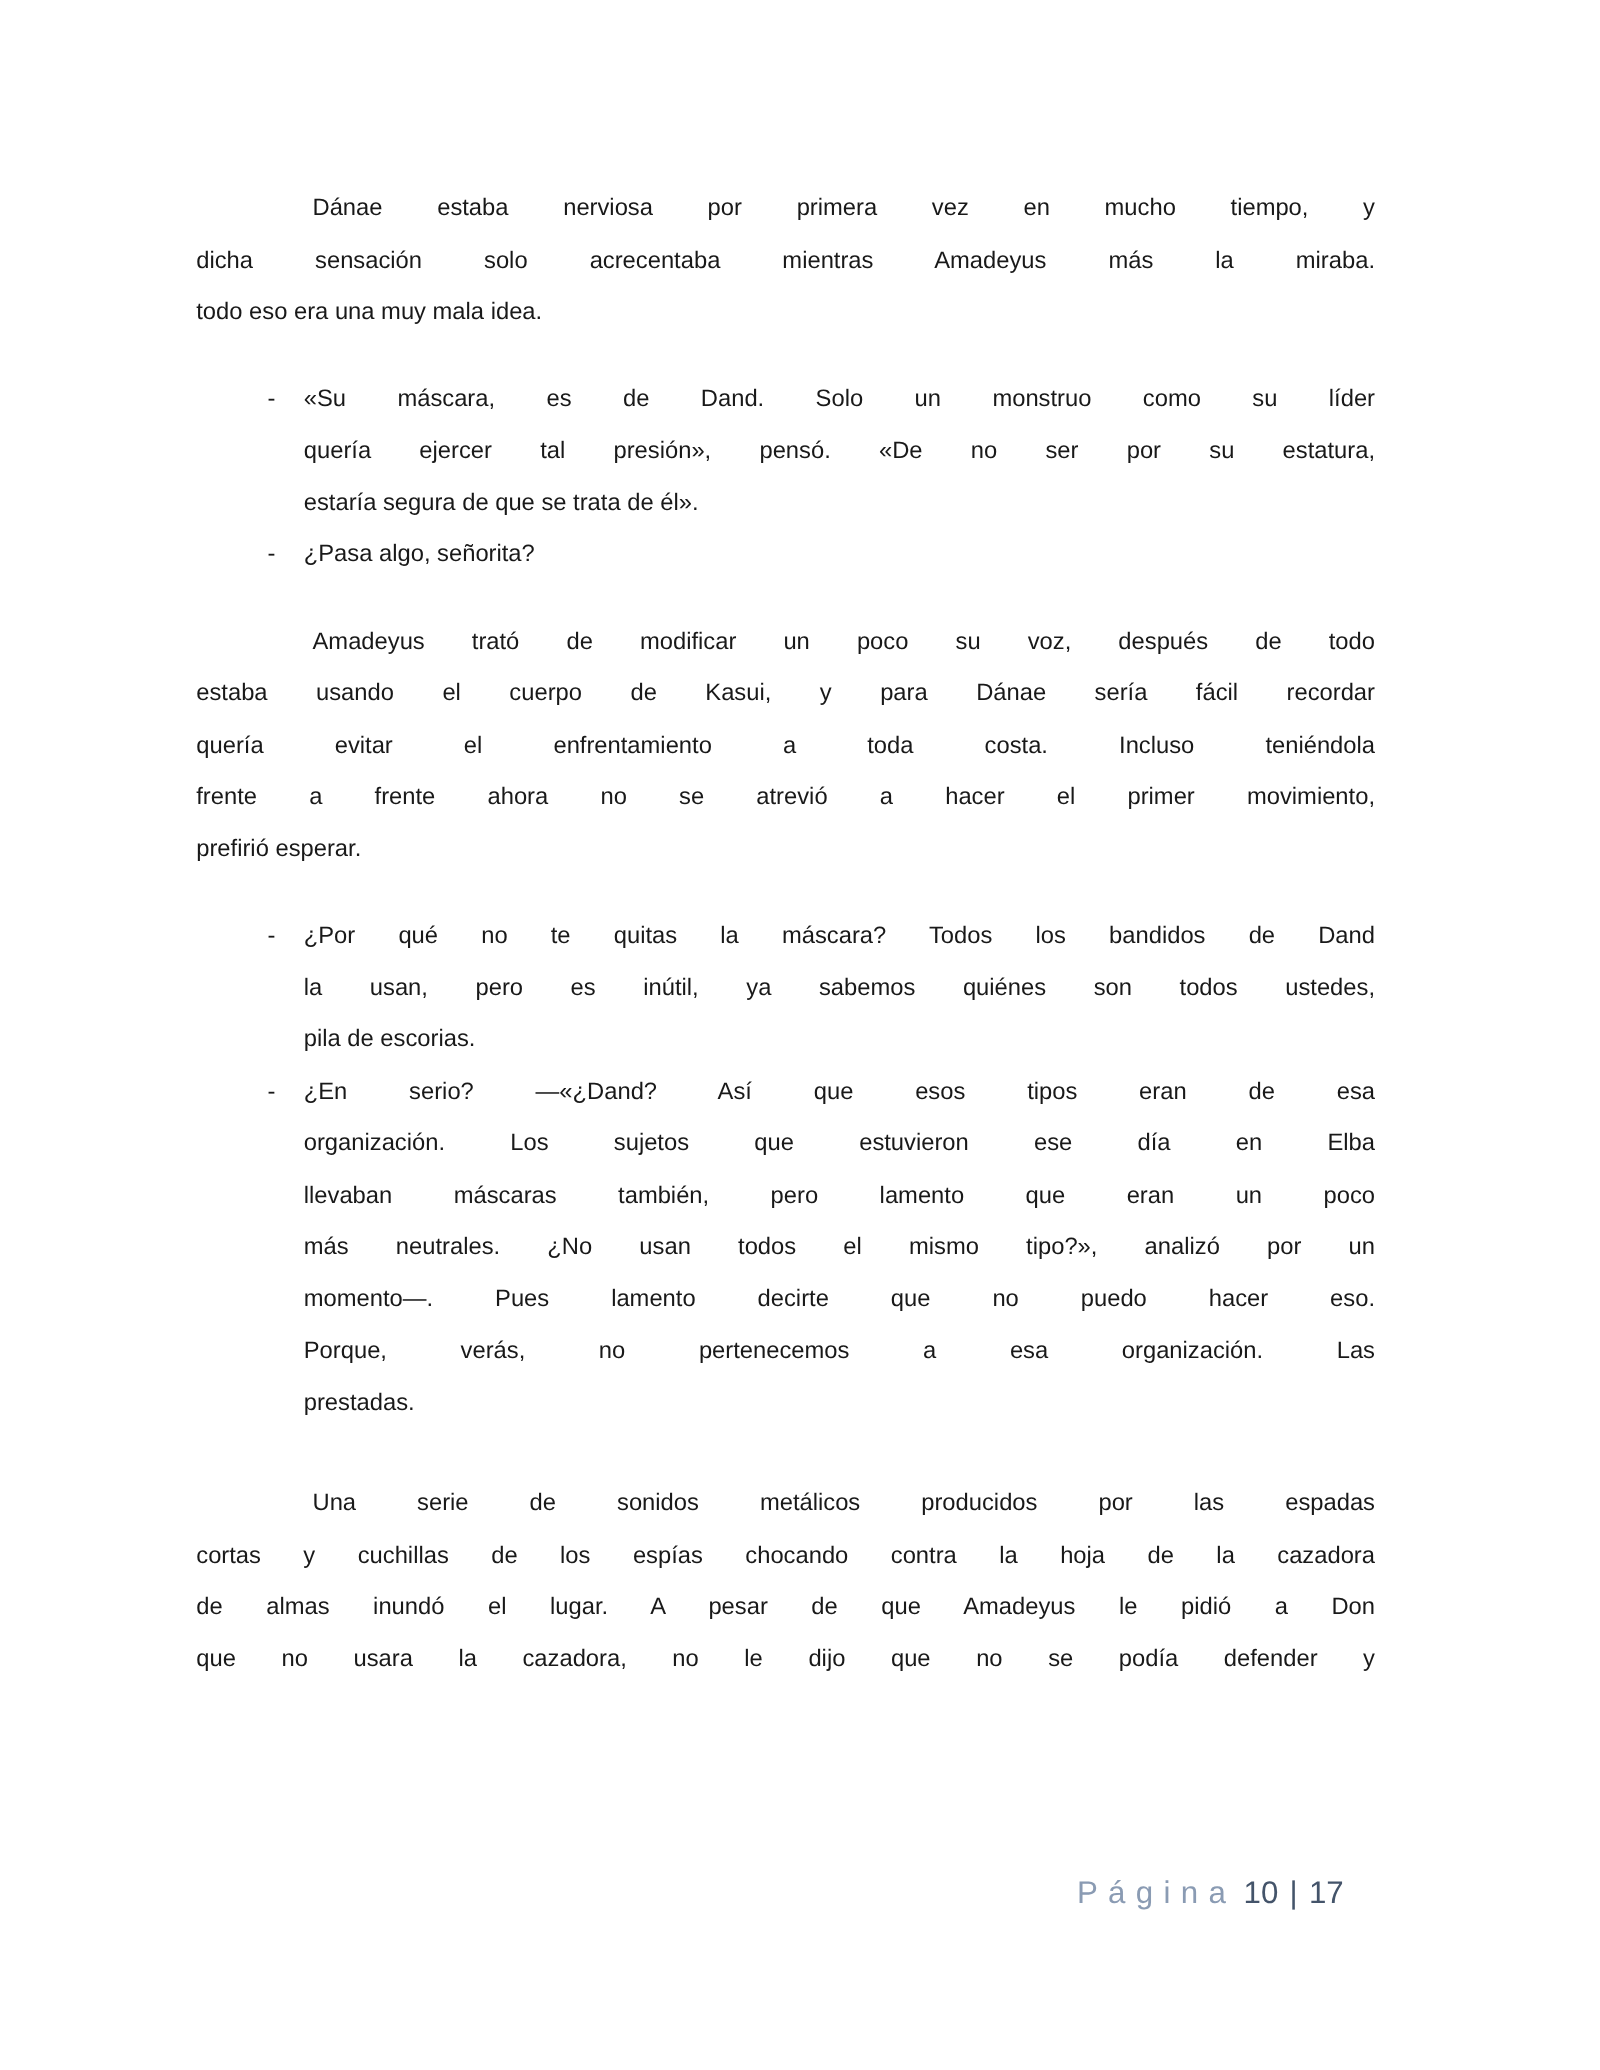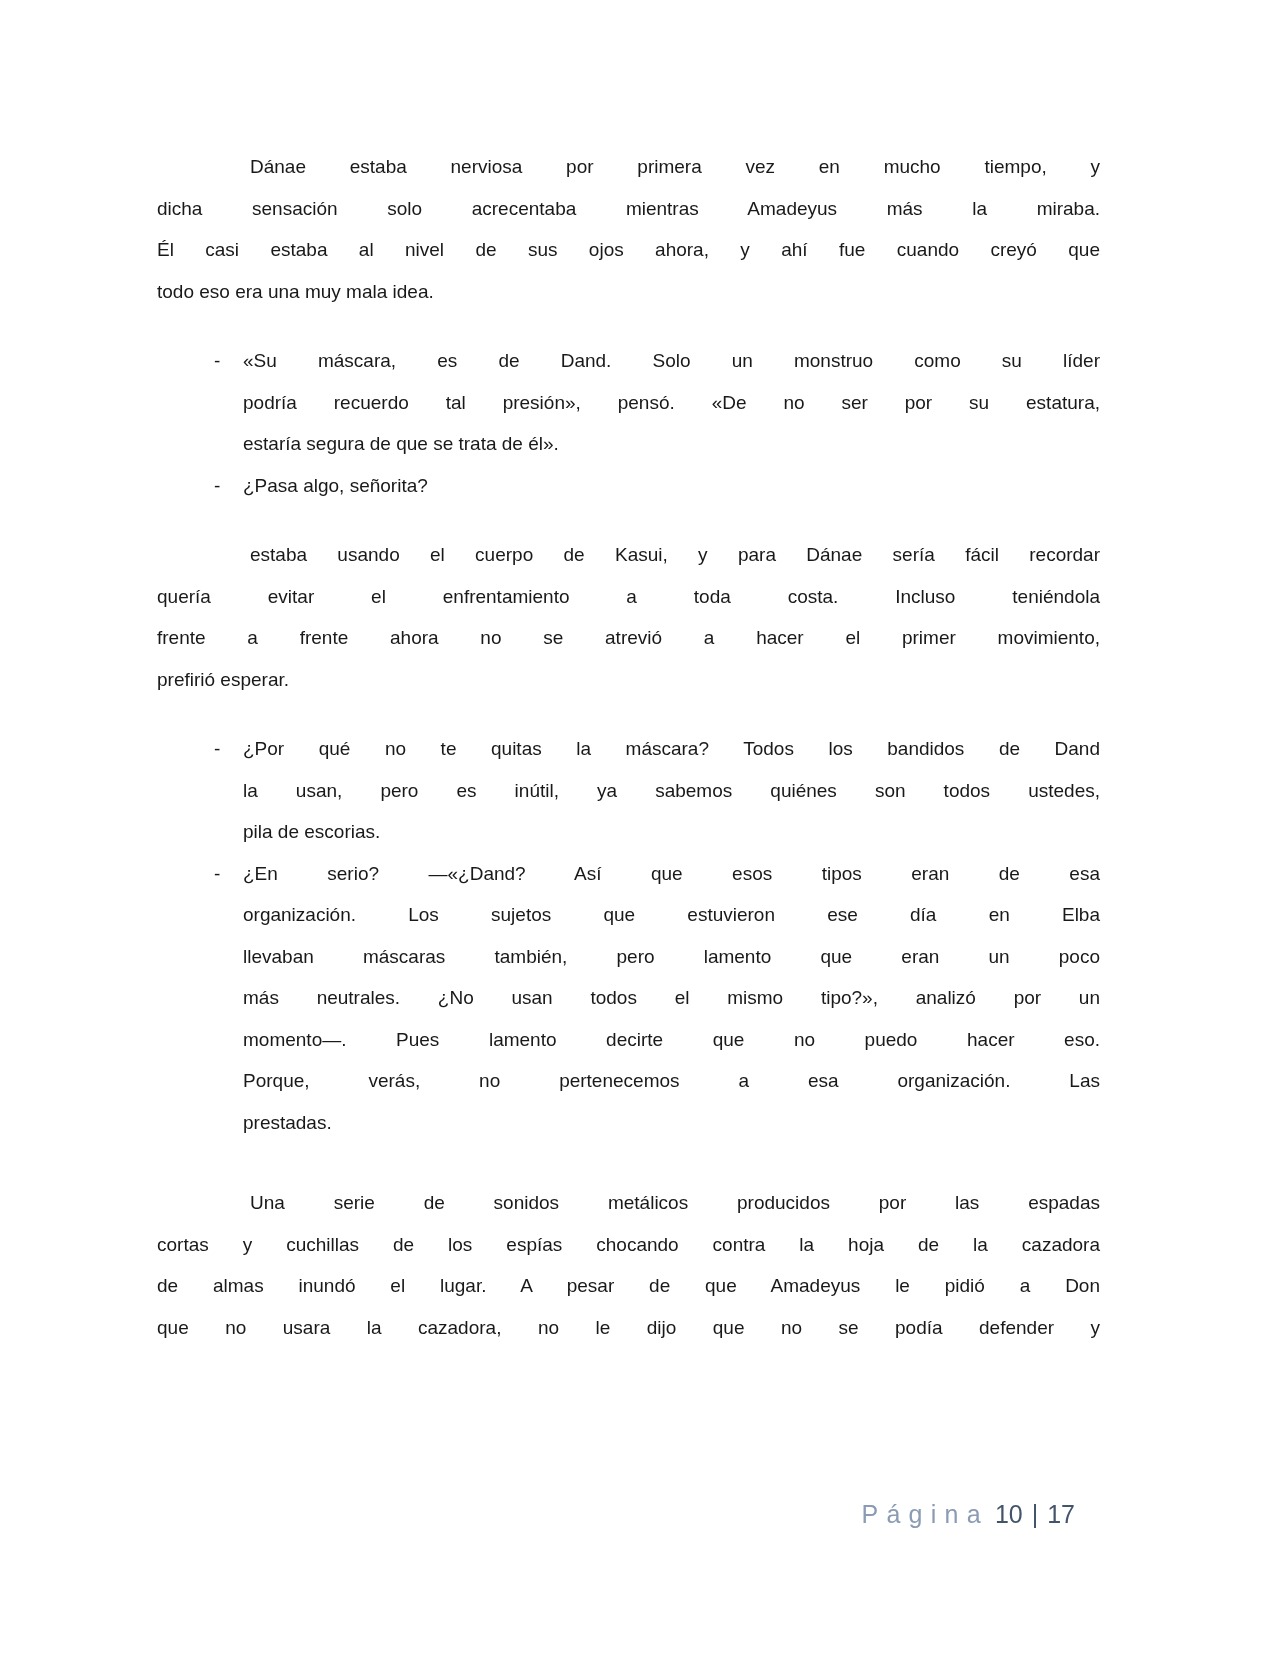--- a/index.html
+++ b/index.html
@@ -53,34 +53,34 @@
   .footer .sep { color: var(--footer-number-color, #44546a); margin: 0 9px; }
 </style>
 </head>
 <body>
 
 <div class="page">
   <div id="page-content">
       <div class="block paragraph">
         <div class="line">Dánae estaba nerviosa por primera vez en mucho tiempo, y</div>
         <div class="line">dicha sensación solo acrecentaba mientras Amadeyus más la miraba.</div>
-        <div class="line">Él casi estaba al nivel de sus ojos ahora, y ahí fue cuando creyó que</div>
         <div class="line unjust">todo eso era una muy mala idea.</div>
       </div>
       <div class="block bullet">
         <span class="dash">-</span>
         <div class="line">«Su máscara, es de Dand. Solo un monstruo como su líder</div>
-        <div class="line">podría recuerdo tal presión», pensó. «De no ser por su estatura,</div>
+        <div class="line">quería ejercer tal presión», pensó. «De no ser por su estatura,</div>
         <div class="line unjust">estaría segura de que se trata de él».</div>
       </div>
       <div class="block bullet">
         <span class="dash">-</span>
         <div class="line unjust">¿Pasa algo, señorita?</div>
       </div>
       <div class="block paragraph">
+        <div class="line">Amadeyus trató de modificar un poco su voz, después de todo</div>
         <div class="line">estaba usando el cuerpo de Kasui, y para Dánae sería fácil recordar</div>
         <div class="line">quería evitar el enfrentamiento a toda costa. Incluso teniéndola</div>
         <div class="line">frente a frente ahora no se atrevió a hacer el primer movimiento,</div>
         <div class="line unjust">prefirió esperar.</div>
       </div>
       <div class="block bullet">
         <span class="dash">-</span>
         <div class="line">¿Por qué no te quitas la máscara? Todos los bandidos de Dand</div>
         <div class="line">la usan, pero es inútil, ya sabemos quiénes son todos ustedes,</div>
         <div class="line unjust">pila de escorias.</div>

